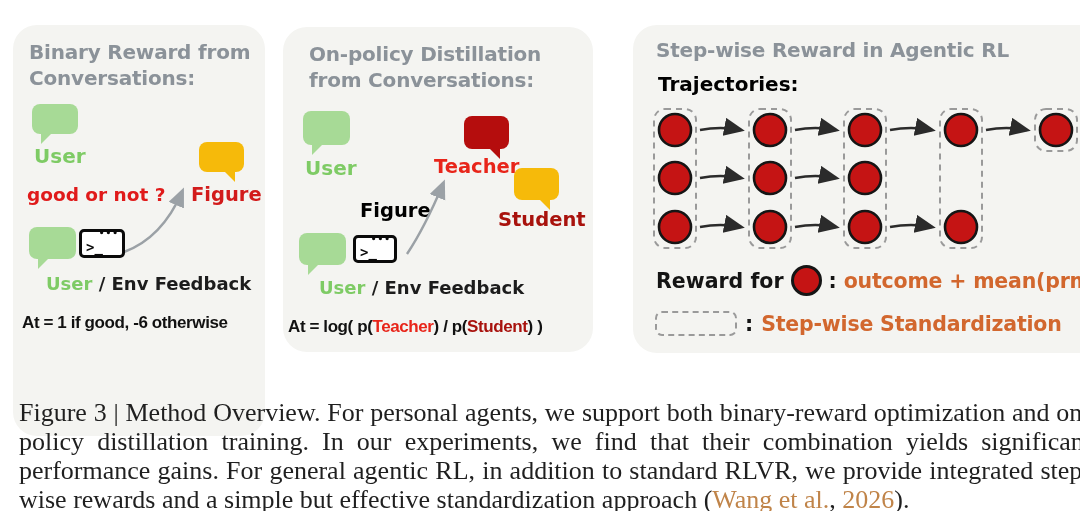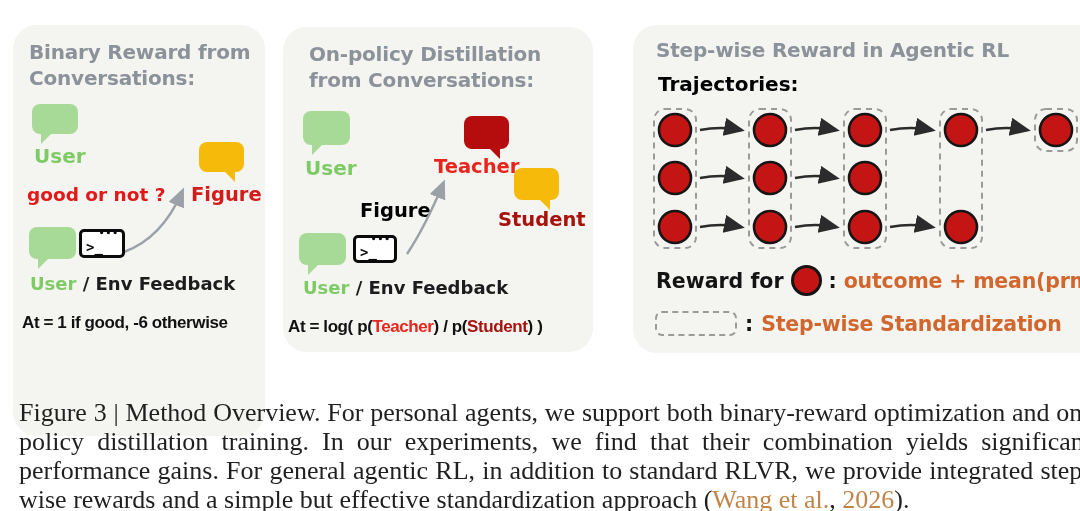--- a/index.html
+++ b/index.html
@@ -34,21 +34,21 @@
 
   
   .terminal{position:absolute;border:3px solid #0a0a0a;border-radius:5px;background:#ffffff;}
   .terminal .t-dots{position:absolute;top:-4px;right:3px;font-size:9px;font-weight:bold;letter-spacing:1px;color:#0a0a0a;}
   .terminal .t-prompt{position:absolute;bottom:1px;left:4px;font-family:"DejaVu Sans Mono",monospace;font-weight:bold;font-size:14px;line-height:1;color:#0a0a0a;}
 
   .arrow-svg{position:absolute;}
 
   .formula{position:absolute;font-family:"Liberation Sans",sans-serif;font-weight:bold;font-size:17px;letter-spacing:-0.4px;color:#111;white-space:nowrap;}
 
-  .feedback{position:absolute;font-weight:bold;font-size:18px;white-space:nowrap;color:#1c1c1c;}
+  .feedback{position:absolute;font-weight:bold;font-size:18px;white-space:nowrap;color:#1c1c1c;margin-left:16px;}
 
   
   .reward-row{position:absolute;left:23px;top:240px;display:flex;align-items:center;gap:7px;}
   .reward-row .rlabel{font-weight:bold;font-size:20.5px;color:#141414;white-space:nowrap;}
   .reward-dot{width:25px;height:25px;border-radius:50%;background:#c51414;border:3px solid #151515;}
   .legend-row{position:absolute;left:22px;top:286px;display:flex;align-items:center;gap:8px;}
   .legend-box{width:78px;height:21px;border:2px dashed #9a9a9a;border-radius:7px;}
   .legend-row .rlabel{font-weight:bold;font-size:20.5px;color:#141414;}
   .orange-val{font-weight:bold;font-size:20.5px;color:#d2672e;white-space:nowrap;letter-spacing:-0.2px;}
 

